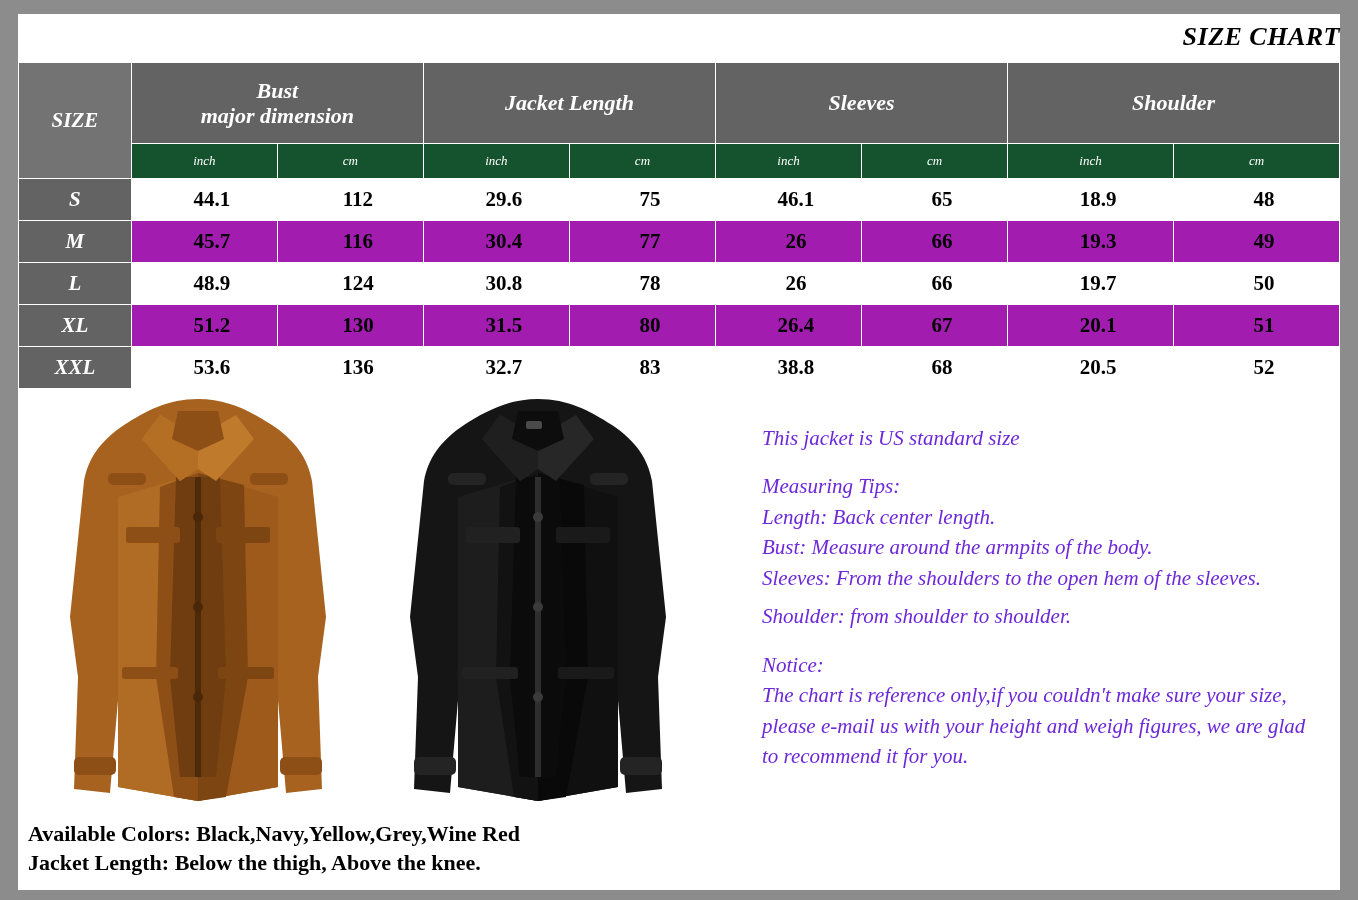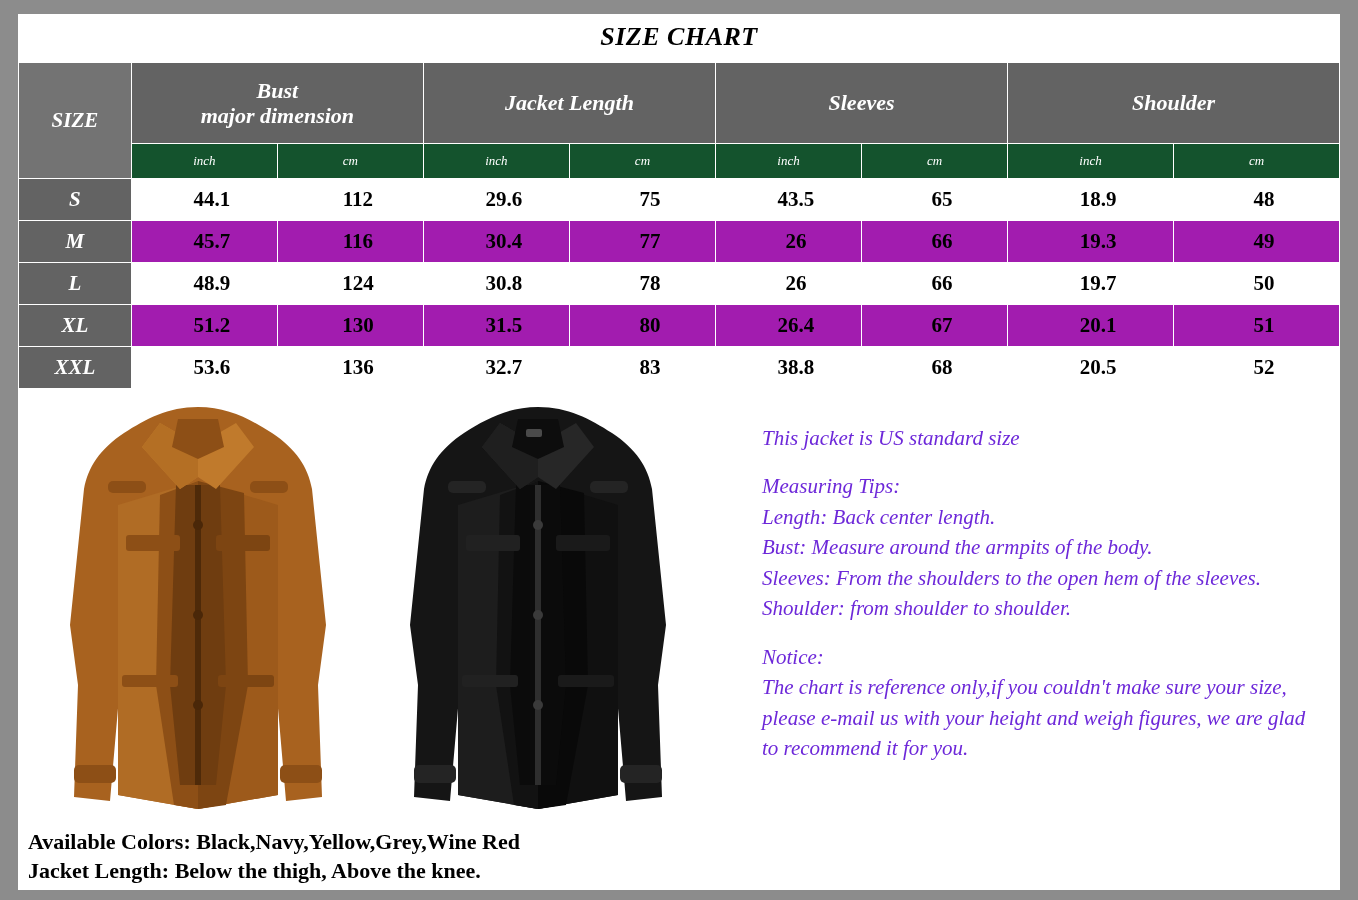--- a/index.html
+++ b/index.html
@@ -25,21 +25,21 @@
     background: #ffffff;
     width: 1322px;
     height: 876px;
     box-sizing: border-box;
     display: flex;
     flex-direction: column;
   }
 
   
   .chart-title {
-    text-align: center;
+    text-align: right;
     font-weight: bold;
     font-style: italic;
     font-size: 26px;
     letter-spacing: 0.5px;
     padding: 8px 0 10px 0;
     color: #000;
   }
 
   
   table.size-table {
@@ -131,21 +131,21 @@
     font-style: italic;
     line-height: 1.45;
     color: #6d28d9;
     background: #ffffff;
   }
   .notes p { margin: 0 0 16px 0; }
   .notes .blk { margin-bottom: 18px; }
 
   .footer {
     background: #ffffff;
-    padding: 2px 0 4px 10px;
+    padding: 2px 0 12px 10px;
     font-weight: bold;
     font-size: 22px;
     line-height: 1.35;
     color: #000;
   }
   .footer div { white-space: nowrap; }
 </style>
 </head>
 <body>
 
@@ -188,21 +188,21 @@
           <td>cm</td>
         </tr>
       </thead>
       <tbody>
         <tr class="row-light">
           <td class="size-cell">S</td>
           <td class="val">44.1</td>
           <td class="val">112</td>
           <td class="val">29.6</td>
           <td class="val">75</td>
-          <td class="val">43.5</td>
+          <td class="val">46.1</td>
           <td class="val">65</td>
           <td class="val">18.9</td>
           <td class="val">48</td>
         </tr>
         <tr class="row-alt">
           <td class="size-cell">M</td>
           <td class="val">45.7</td>
           <td class="val">116</td>
           <td class="val">30.4</td>
           <td class="val">77</td>
@@ -325,21 +325,21 @@
           </div>
 
         </div>
       </div>
 
       <div class="notes">
         <p class="blk">This jacket is US standard size</p>
         <p style="margin-bottom:0">Measuring Tips:</p>
         <p style="margin-bottom:0">Length: Back center length.</p>
         <p style="margin-bottom:0">Bust: Measure around the armpits of the body.</p>
-        <p style="margin-bottom:0">Sleeves: From the shoulders to the open hem of the sleeves.</p>
+        <p style="margin-bottom:8px">Sleeves: From the shoulders to the open hem of the sleeves.</p>
         <p class="blk">Shoulder: from shoulder to shoulder.</p>
         <p style="margin-bottom:0">Notice:</p>
         <p>The chart is reference only,if you couldn't make sure your size, please e-mail us with your height and weigh figures, we are glad to recommend it for you.</p>
       </div>
 
     </div>
 
     <div class="footer">
       <div>Available Colors: Black,Navy,Yellow,Grey,Wine Red</div>
       <div>Jacket Length: Below the thigh, Above the knee.</div>

